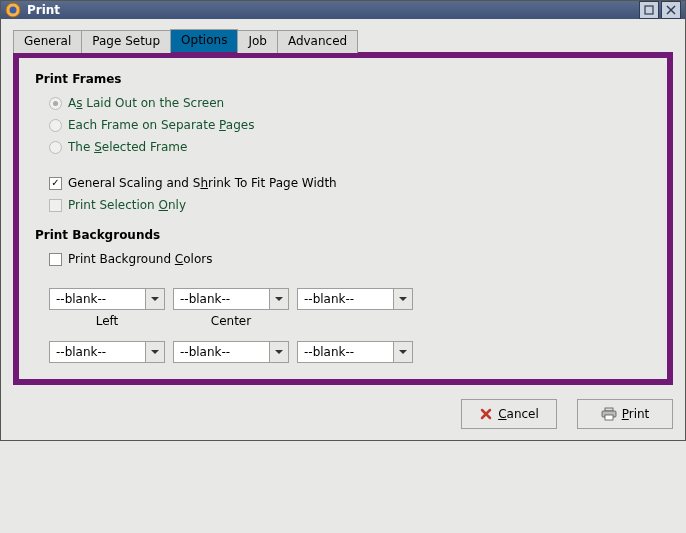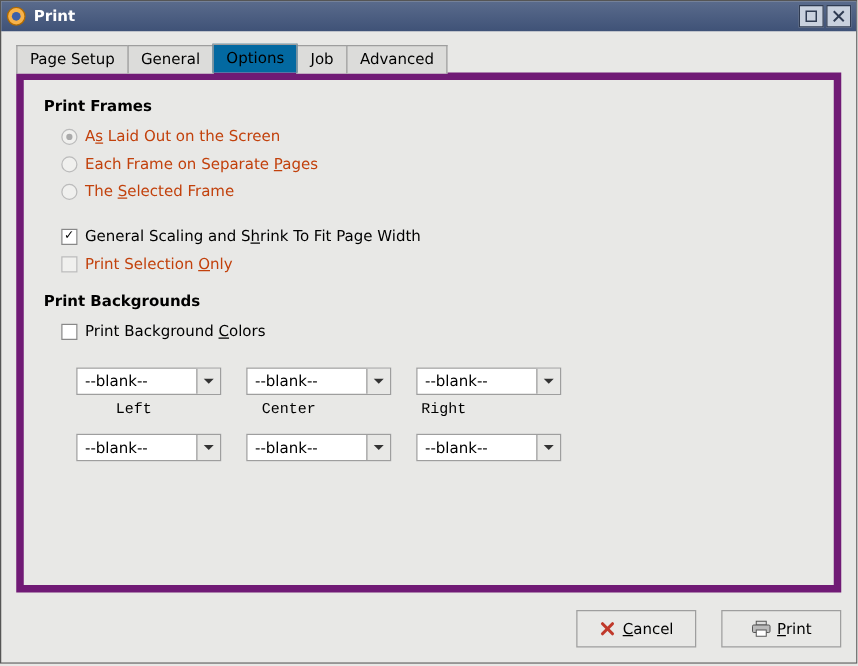--- a/index.html
+++ b/index.html
@@ -5,21 +5,21 @@
   html, body {
     margin: 0;
     padding: 0;
     font-family: "DejaVu Sans", "Liberation Sans", Arial, sans-serif;
     font-size: 12px;
     background: #e8e8e6;
     color: #000;
   }
   .window {
     width: 686px;
-    height: 531px;
+    height: 441px;
     background: #e8e8e6;
     box-sizing: border-box;
     border: 1px solid #555;
     display: flex;
     flex-direction: column;
   }
   .titlebar {
     height: 24px;
     background: linear-gradient(to bottom, #5a6b8c 0%, #3f5277 100%);
     color: #fff;
@@ -93,21 +93,21 @@
     font-weight: bold;
     margin: 0 0 8px 0;
   }
   .opt-row {
     display: flex;
     align-items: center;
     margin: 4px 0 4px 14px;
     line-height: 18px;
   }
   .opt-row.disabled {
-    color: #c2410c;
+    color: #14532d;
   }
   .radio, .checkbox {
     width: 13px;
     height: 13px;
     margin-right: 6px;
     flex-shrink: 0;
     display: inline-flex;
     align-items: center;
     justify-content: center;
     background: #fff;
@@ -151,21 +151,20 @@
     margin: 6px 0 2px 14px;
   }
   .dropdown {
     width: 116px;
     height: 22px;
     border: 1px solid #9e9e9e;
     background: #fff;
     display: flex;
     align-items: center;
     box-sizing: border-box;
-    margin-left: 12px;
   }
   .dropdown .dd-text {
     flex: 1;
     padding: 0 6px;
     white-space: nowrap;
     overflow: hidden;
   }
   .dropdown .dd-btn {
     width: 18px;
     height: 100%;
@@ -178,21 +177,20 @@
   .dropdown .dd-btn .arrow {
     width: 0; height: 0;
     border-left: 4px solid transparent;
     border-right: 4px solid transparent;
     border-top: 4px solid #333;
   }
   .col-labels {
     display: flex;
     gap: 8px;
     margin: 0 0 13px 14px;
-    font-family: Liberation Mono, monospace;
   }
   .col-label {
     width: 116px;
     text-align: center;
     padding-top: 2px;
   }
   .footer {
     display: flex;
     justify-content: flex-end;
     gap: 20px;
@@ -235,22 +233,22 @@
       <svg width="10" height="10" viewBox="0 0 10 10">
           <line x1="1" y1="1" x2="9" y2="9" stroke="#2f3b52" stroke-width="1.5"></line>
           <line x1="9" y1="1" x2="1" y2="9" stroke="#2f3b52" stroke-width="1.5"></line>
         </svg>
     </span>
   </div>
 
   <div class="content">
 
     <div class="tabs">
+      <div class="tab inactive">General</div>
       <div class="tab inactive">Page Setup</div>
-      <div class="tab inactive">General</div>
       <div class="tab active">Options</div>
       <div class="tab inactive">Job</div>
       <div class="tab inactive">Advanced</div>
     </div>
 
     <div class="tab-panel">
 
       <div class="section-title">Print Frames</div>
 
       <div class="opt-row disabled">
@@ -322,21 +320,20 @@
           <span class="dd-text">--blank--</span>
           <span class="dd-btn">
               <span class="arrow"></span>
             </span>
         </div>
       </div>
 
       <div class="col-labels">
         <div class="col-label">Left</div>
         <div class="col-label">Center</div>
-        <div class="col-label">Right</div>
       </div>
 
       <div class="dropdown-row">
         <div class="dropdown">
           <span class="dd-text">--blank--</span>
           <span class="dd-btn">
               <span class="arrow"></span>
             </span>
         </div>
         <div class="dropdown">

